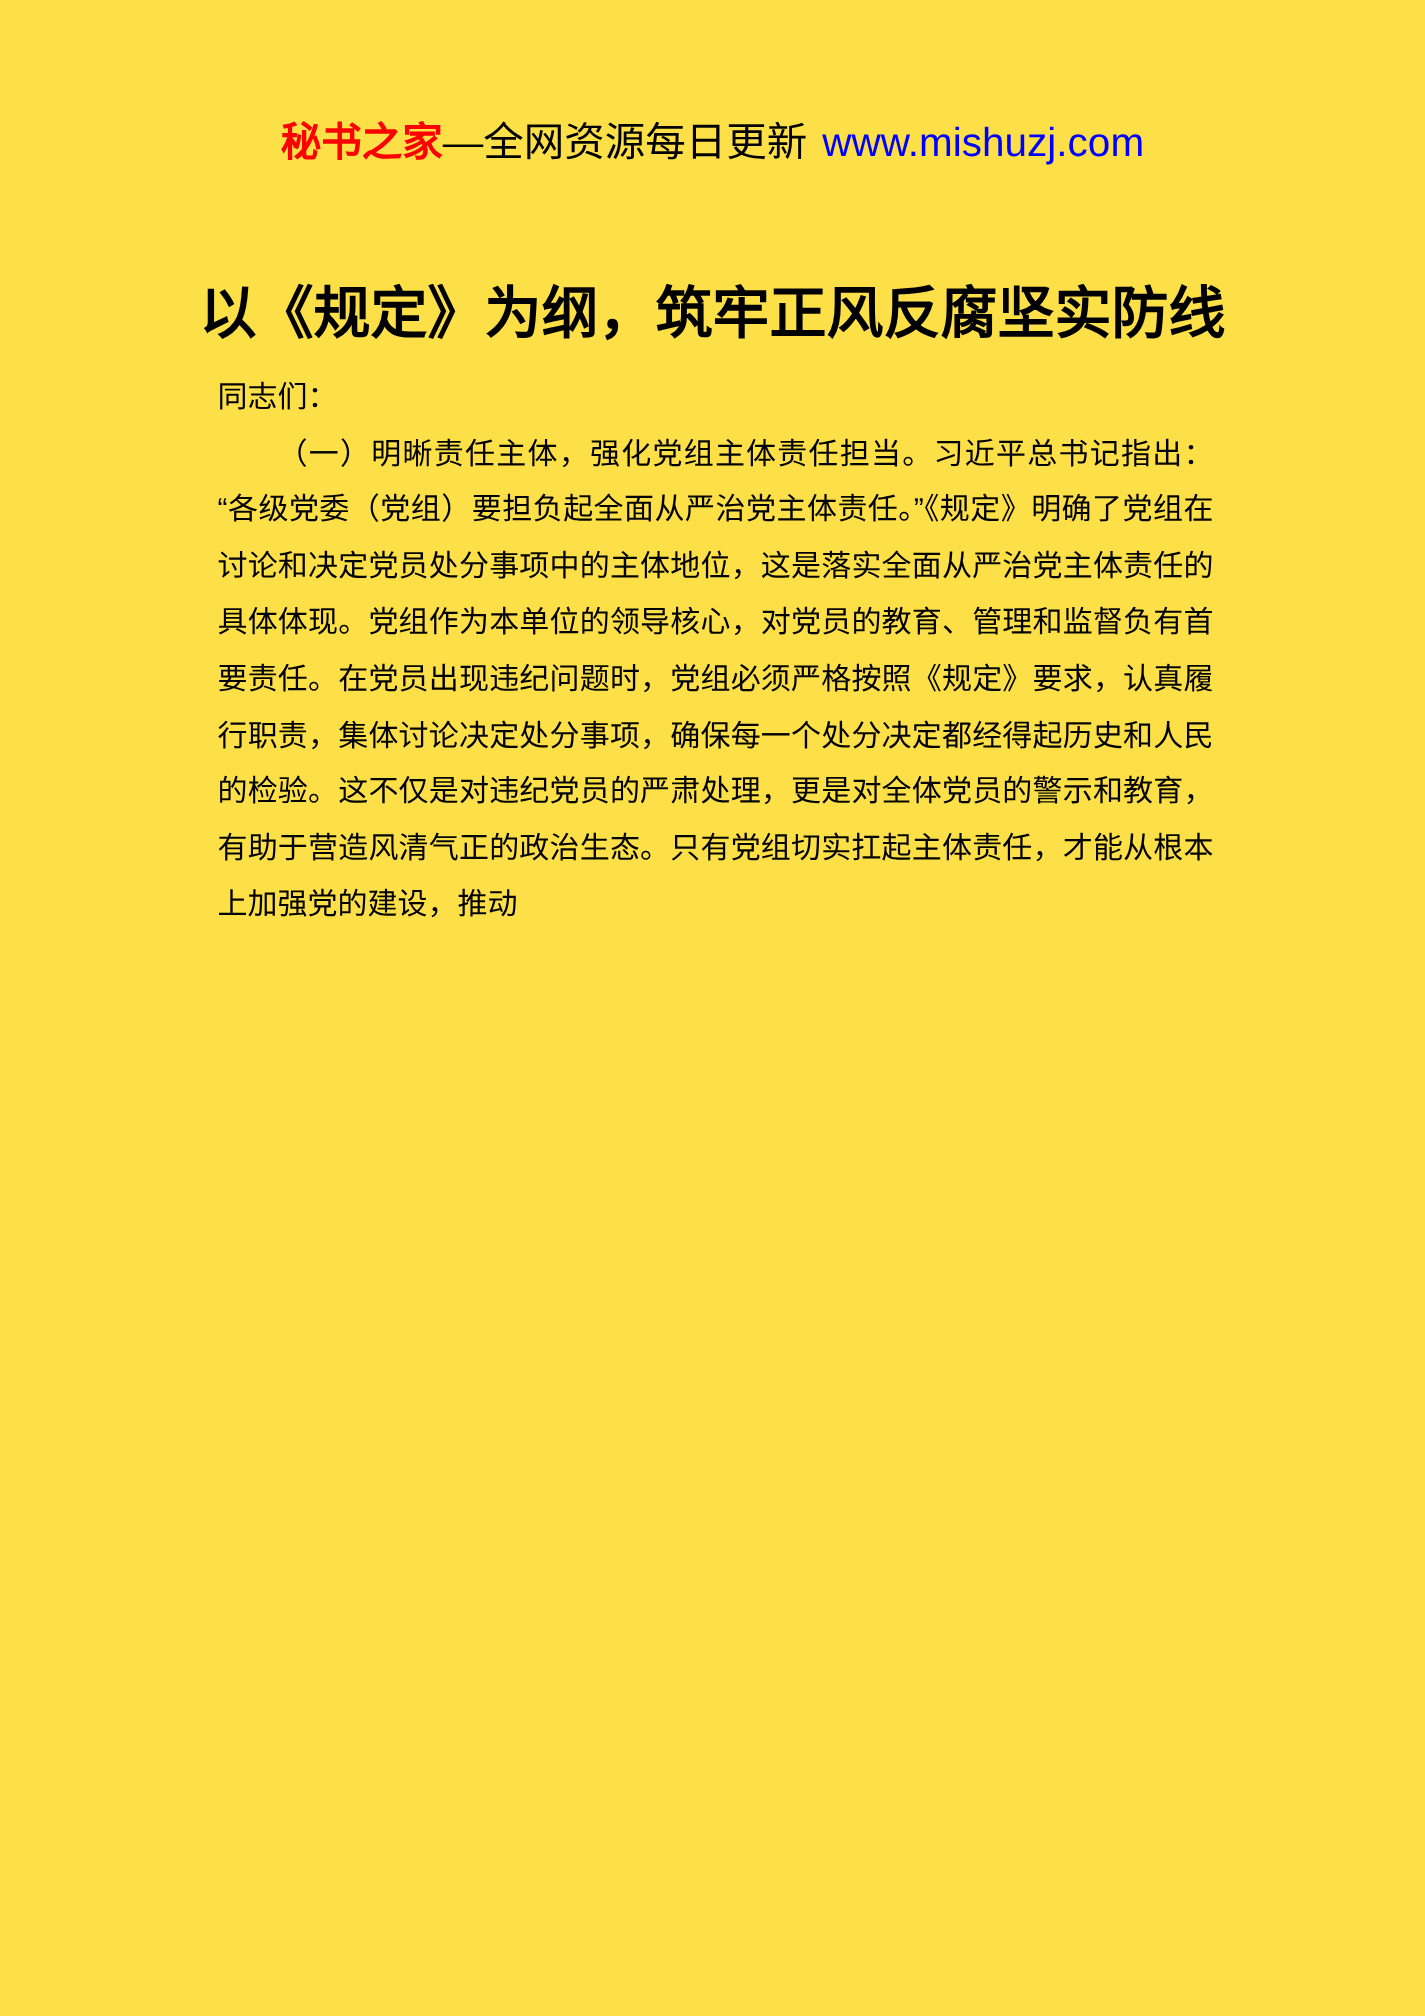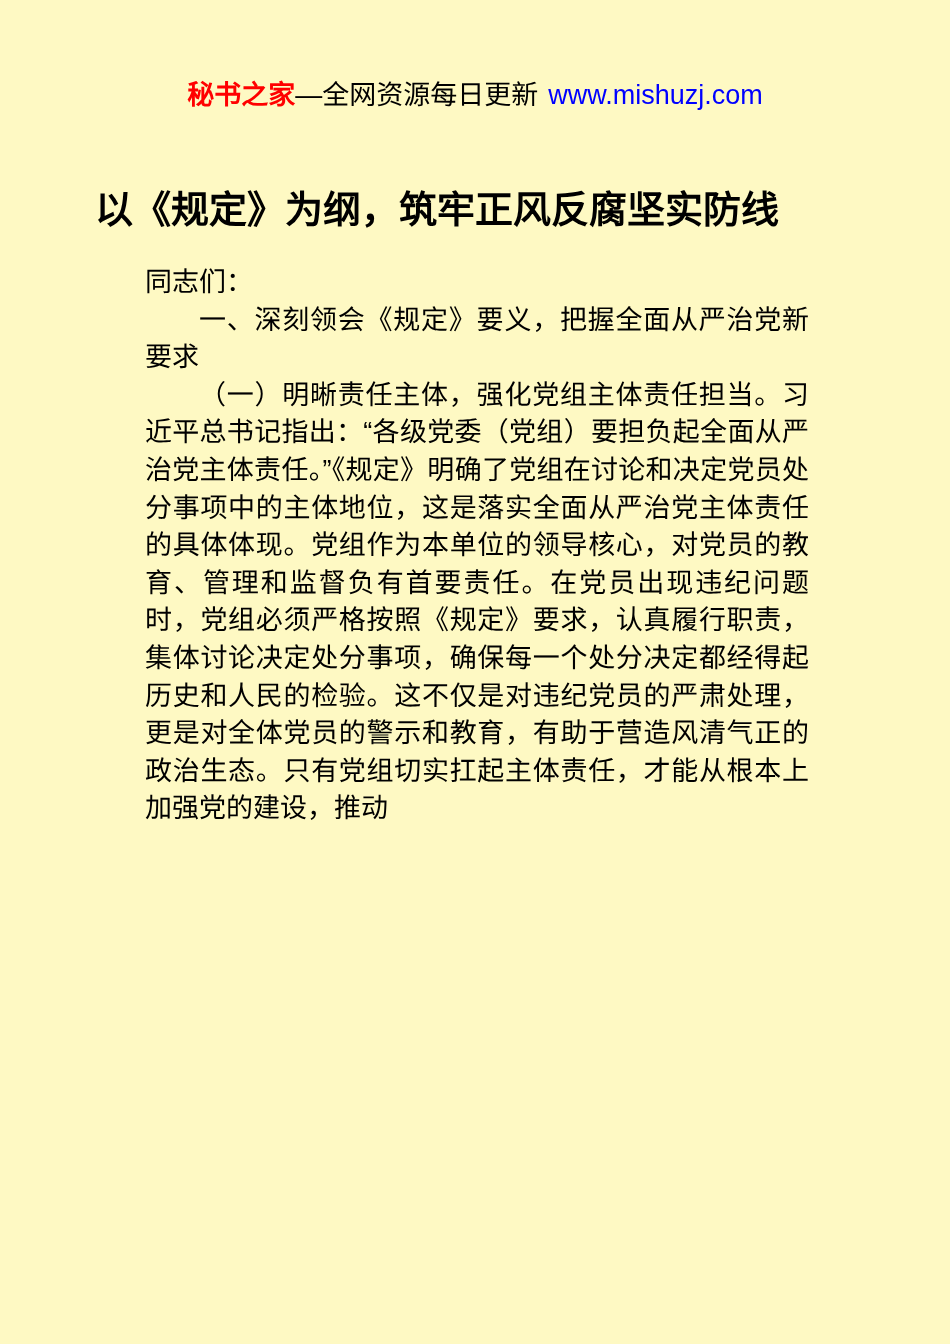--- a/index.html
+++ b/index.html
@@ -4,21 +4,21 @@
 <style>
   html, body {
     margin: 0;
     padding: 0;
     background: #ffffff;
   }
   .page {
     position: relative;
     width: 950px;
     height: 1344px;
-    background: #fef9c3;
+    background: #fde047;
     overflow: hidden;
     font-family: "Liberation Sans", "DejaVu Sans", sans-serif;
     color: #000000;
   }
   
   .site-header {
     padding-top: 78px;
     text-align: center;
     font-size: 27px;
     line-height: 34px;
@@ -35,31 +35,31 @@
   .site-url {
     color: #0000ff;
     margin-left: 10px;
     text-decoration: none;
     cursor: pointer;
   }
   
   .doc-title {
     margin: 61px auto 0 auto;
     width: 760px;
-    text-align: left;
+    text-align: center;
     font-size: 38px;
     font-weight: bold;
     line-height: 74px;
     color: #000000;
   }
   
   .doc-body {
-    margin: 17px auto 0 145px;
+    margin: 0 auto 0 145px;
     width: 664px;
-    font-size: 27px;
+    font-size: 20px;
     line-height: 37.6px;
     text-align: justify;
     text-justify: inter-ideograph;
     word-break: break-all;
     overflow-wrap: break-word;
     color: #000000;
   }
   .doc-body p {
     margin: 0;
     padding: 0;
@@ -76,17 +76,16 @@
   <div class="site-header">
     <span class="site-name">秘书之家</span><span class="site-tagline">—全网资源每日更新</span><span class="site-url">www.mishuzj.com</span>
   </div>
 
   <h1 class="doc-title">
     <div>以《规定》为纲，筑牢正风反腐坚实防线</div>
   </h1>
 
   <div class="doc-body">
     <p>同志们：</p>
-    <p class="indent">一、深刻领会《规定》要义，把握全面从严治党新要求</p>
     <p class="indent">（一）明晰责任主体，强化党组主体责任担当。习近平总书记指出：“各级党委（党组）要担负起全面从严治党主体责任。”《规定》明确了党组在讨论和决定党员处分事项中的主体地位，这是落实全面从严治党主体责任的具体体现。党组作为本单位的领导核心，对党员的教育、管理和监督负有首要责任。在党员出现违纪问题时，党组必须严格按照《规定》要求，认真履行职责，集体讨论决定处分事项，确保每一个处分决定都经得起历史和人民的检验。这不仅是对违纪党员的严肃处理，更是对全体党员的警示和教育，有助于营造风清气正的政治生态。只有党组切实扛起主体责任，才能从根本上加强党的建设，推动</p>
   </div>
 
 </div>
 
 </body></html>

